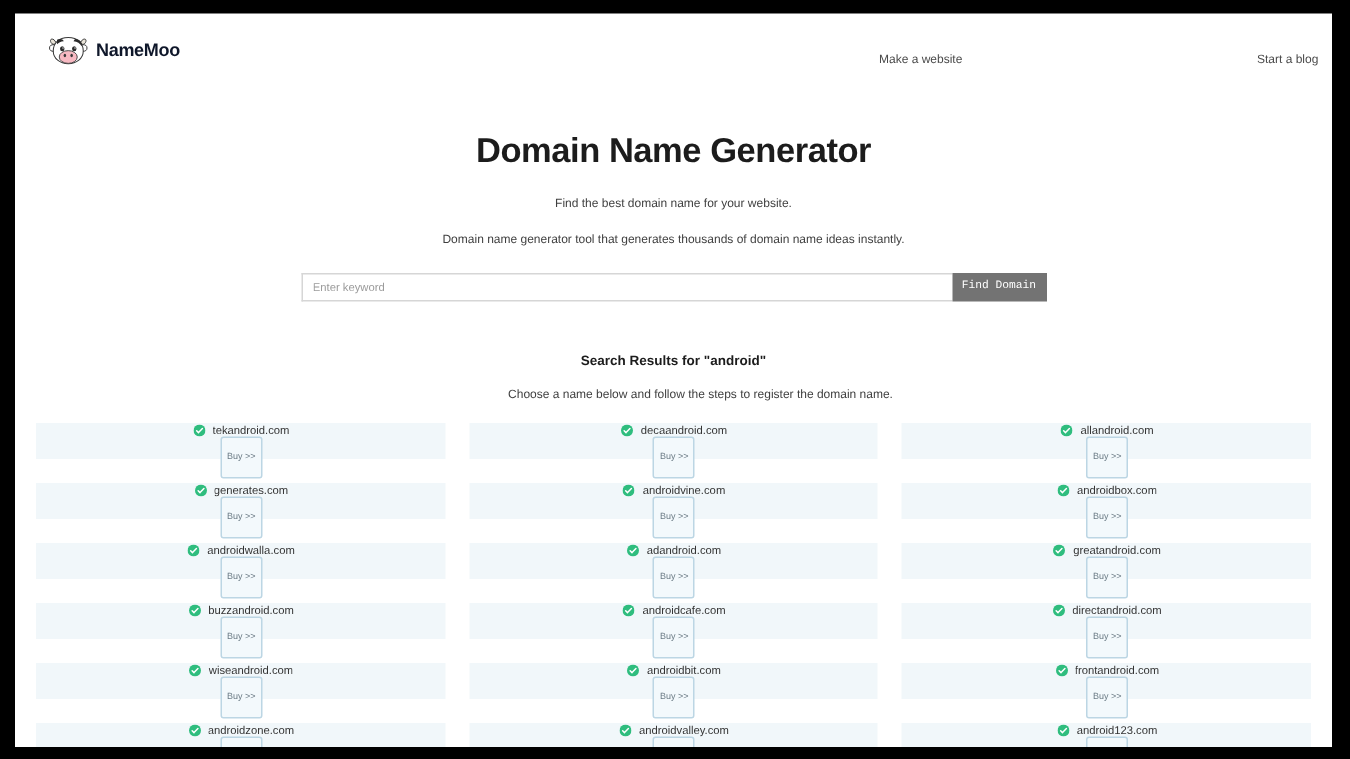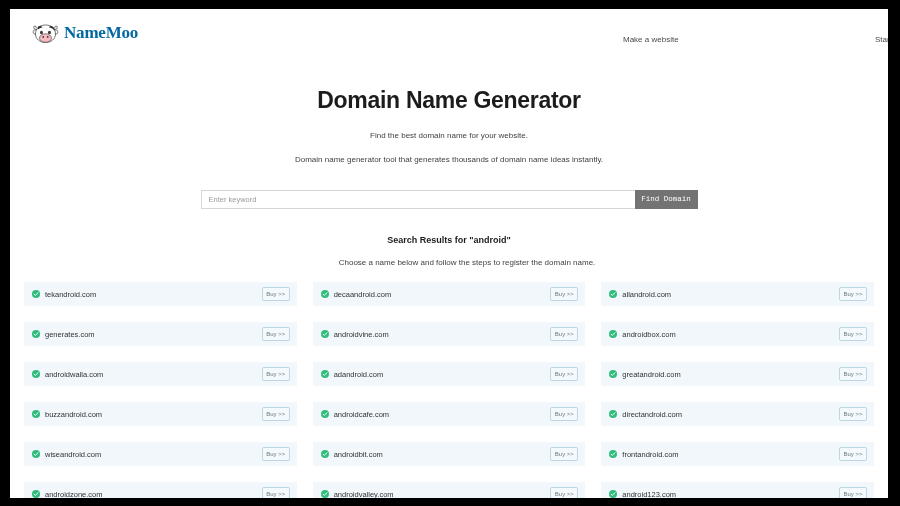--- a/index.html
+++ b/index.html
@@ -48,37 +48,35 @@
     text-decoration: none;
   }
 
   .cow-icon {
     width: 27px;
     height: 22px;
     display: block;
   }
 
   .brand-text {
-    font-size: 17px;
+    font-size: 12px;
     font-weight: bold;
-    color: #0369a1;
+    color: #0f172a;
     letter-spacing: -0.2px;
     white-space: nowrap;
-    font-family: Liberation Serif, serif;
   }
   .brand-text .moo { font-weight: bold; }
 
   .nav-link {
     position: absolute;
     top: 26px;
     font-size: 8px;
     color: #4a4a4a;
     text-decoration: none;
     white-space: nowrap;
-    margin-left: 37px;
   }
   .nav-make { left: 576px; }
   .nav-blog { left: 828px; }
 
   
   .hero {
     text-align: center;
     margin-top: 28px;
   }
 
@@ -100,21 +98,20 @@
     font-size: 8px;
     color: #3f3f3f;
   }
 
   
   .search-wrap {
     margin: 18px auto 16px auto;
     width: 497px;
     height: 35px;
     display: flex;
-    align-items: center;
   }
 
   .search-input {
     flex: 1;
     height: 19px;
     border: 1px solid #d6d6d6;
     border-right: none;
     padding: 0 7px;
     font-size: 7.5px;
     font-family: "Liberation Sans", sans-serif;
@@ -165,20 +162,21 @@
     row-gap: 16px;
   }
 
   .domain-row {
     background: #f1f7fa;
     height: 24px;
     display: flex;
     align-items: center;
     padding: 0 7px 0 8px;
     justify-content: space-between;
+    flex-direction: column;
   }
 
   .domain-left {
     display: flex;
     align-items: center;
     gap: 5px;
     min-width: 0;
   }
 
   .check-icon {

